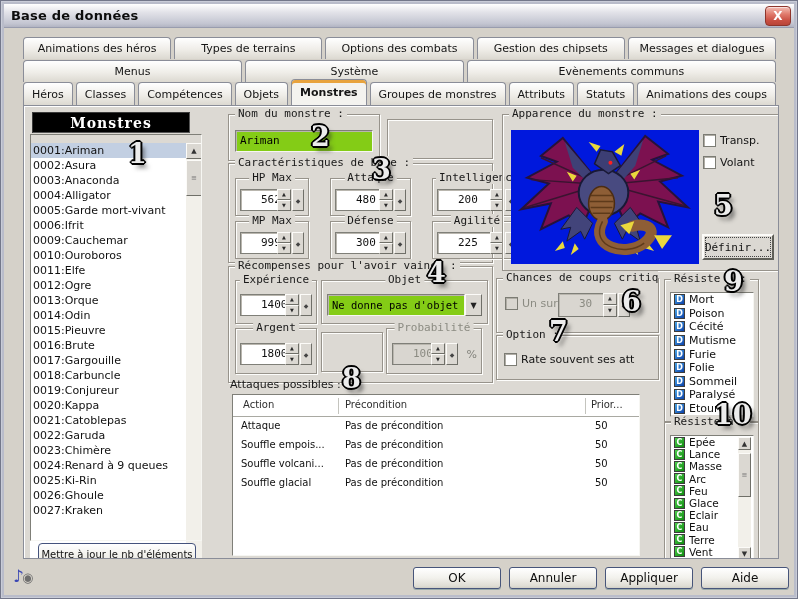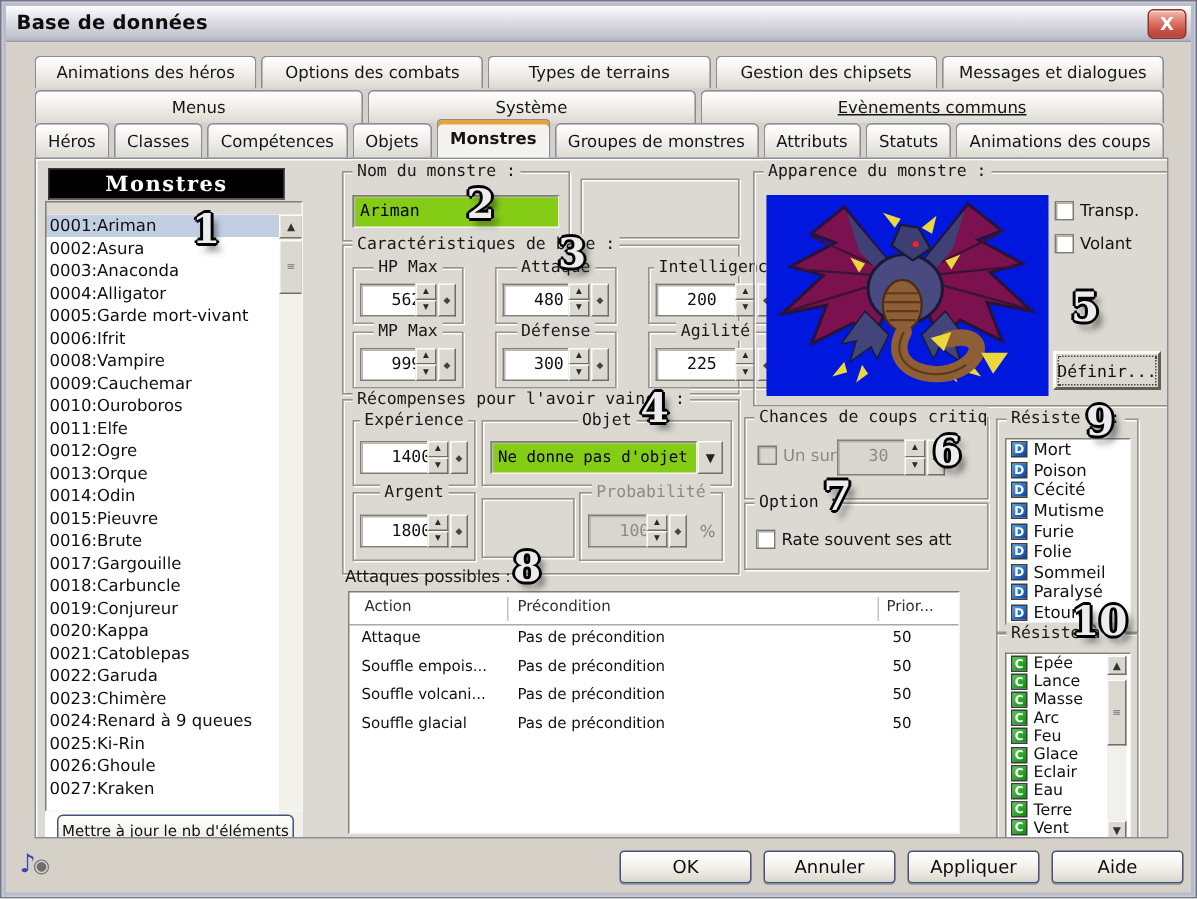--- a/index.html
+++ b/index.html
@@ -19,21 +19,21 @@
       box-shadow: inset 0 1px 0 rgba(255,255,255,.55); cursor:default; }
 
   
   .tabrow { position:absolute; left:22px; width:756px; display:flex; }
   .r1 { top:36px; height:22px; } .r2 { top:59px; height:22px; } .r3 { top:81px; height:23px; }
   .tab { height:100%; border:1px solid #8a8d98; border-bottom:none; border-radius:4px 4px 0 0;
       background:linear-gradient(#ffffff,#efede8 55%,#dcd9d1); display:flex; align-items:center;
       justify-content:center; font-size:11px; color:#151515; margin-right:3px; padding:0 8px;
       white-space:nowrap; overflow:hidden; }
   .r1 .tab, .r2 .tab { flex:1 1 0; }
-  .r2 .tab:last-child { flex:1.45 1 0;text-decoration:underline; }
+  .r2 .tab:last-child { flex:1.45 1 0; }
   .r3 .tab { flex:1 1 auto; }
   .r3 .tab.active { background:#f4f3ef; position:relative; top:-3px; height:26px;
       box-shadow: inset 0 3px 0 var(--active-tab-orange,#e8a33d); z-index:6; font-weight:bold; }
 
   
   #panel { position:absolute; left:22px; top:104px; width:756px; height:454px;
       background:var(--panel,#dcd9d3); border:1px solid #8a8d98;
       box-shadow: inset 1px 1px 0 #ffffff; overflow:hidden; }
   .mono, #panel { font-family:"DejaVu Sans Mono", monospace; }
 
@@ -151,22 +151,22 @@
   <div class="titlebar">
     <span class="title">Base de données</span>
     <div class="closebtn">
       <span>X</span>
     </div>
   </div>
 
   <div class="tabrow r1">
 
   <div class="tab">Animations des héros</div>
+      <div class="tab">Types de terrains</div>
       <div class="tab">Options des combats</div>
-      <div class="tab">Types de terrains</div>
       <div class="tab">Gestion des chipsets</div>
       <div class="tab">Messages et dialogues</div>
     </div>
   <div class="tabrow r2">
 
   <div class="tab">Menus</div>
       <div class="tab">Système</div>
       <div class="tab">Evènements communs</div>
     </div>
   <div class="tabrow r3">
@@ -187,21 +187,20 @@
     <div class="blackhdr">Monstres</div>
     <div id="monster-list-box">
       <div id="monster-list">
 
       <div class="row active">0001:Ariman</div>
           <div class="row">0002:Asura</div>
           <div class="row">0003:Anaconda</div>
           <div class="row">0004:Alligator</div>
           <div class="row">0005:Garde mort-vivant</div>
           <div class="row">0006:Ifrit</div>
-          <div class="row">0008:Vampire</div>
           <div class="row">0009:Cauchemar</div>
           <div class="row">0010:Ouroboros</div>
           <div class="row">0011:Elfe</div>
           <div class="row">0012:Ogre</div>
           <div class="row">0013:Orque</div>
           <div class="row">0014:Odin</div>
           <div class="row">0015:Pieuvre</div>
           <div class="row">0016:Brute</div>
           <div class="row">0017:Gargouille</div>
           <div class="row">0018:Carbuncle</div>

